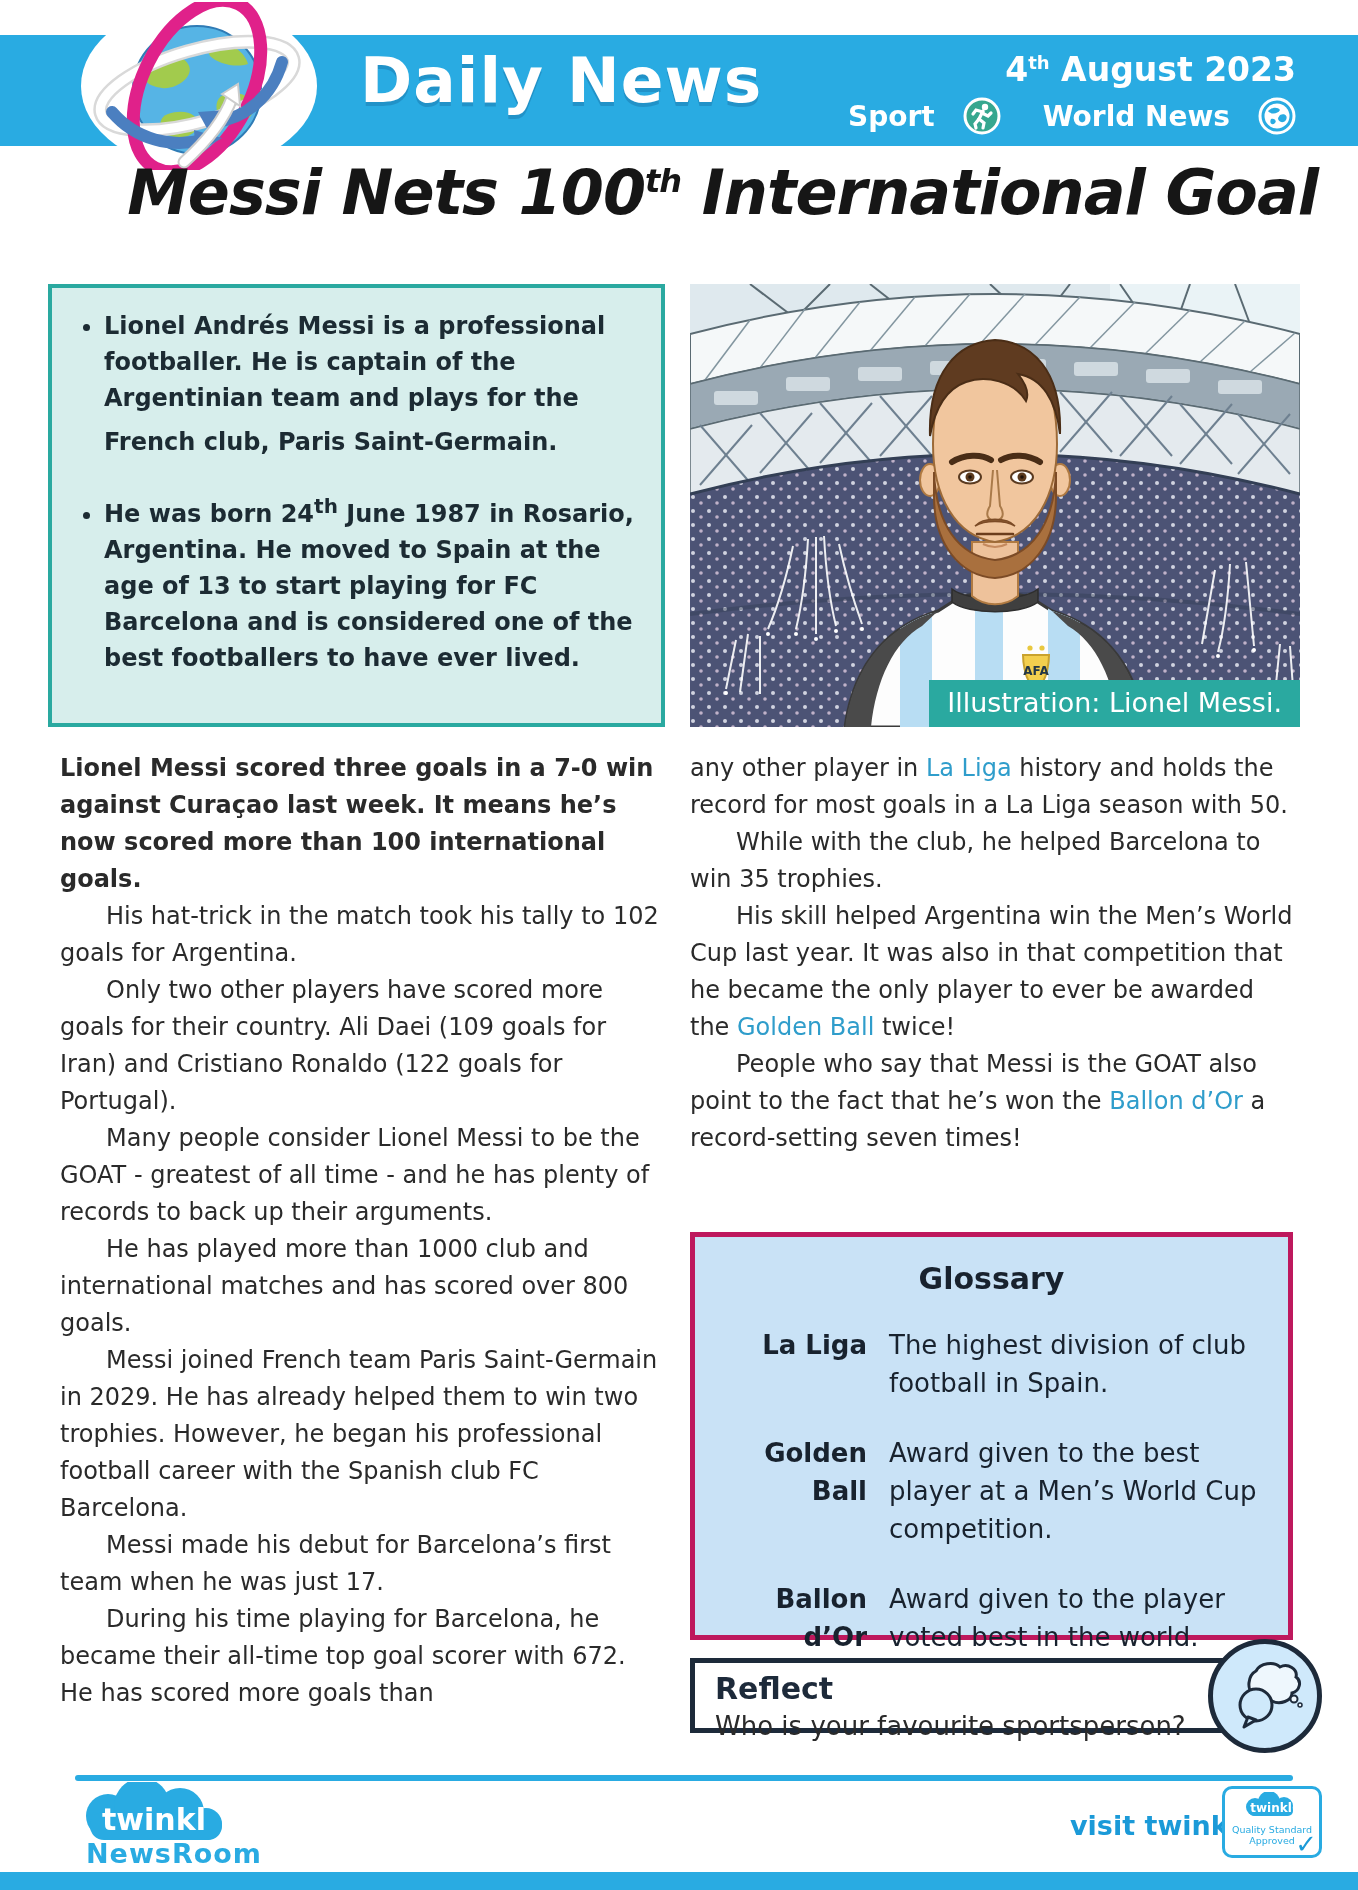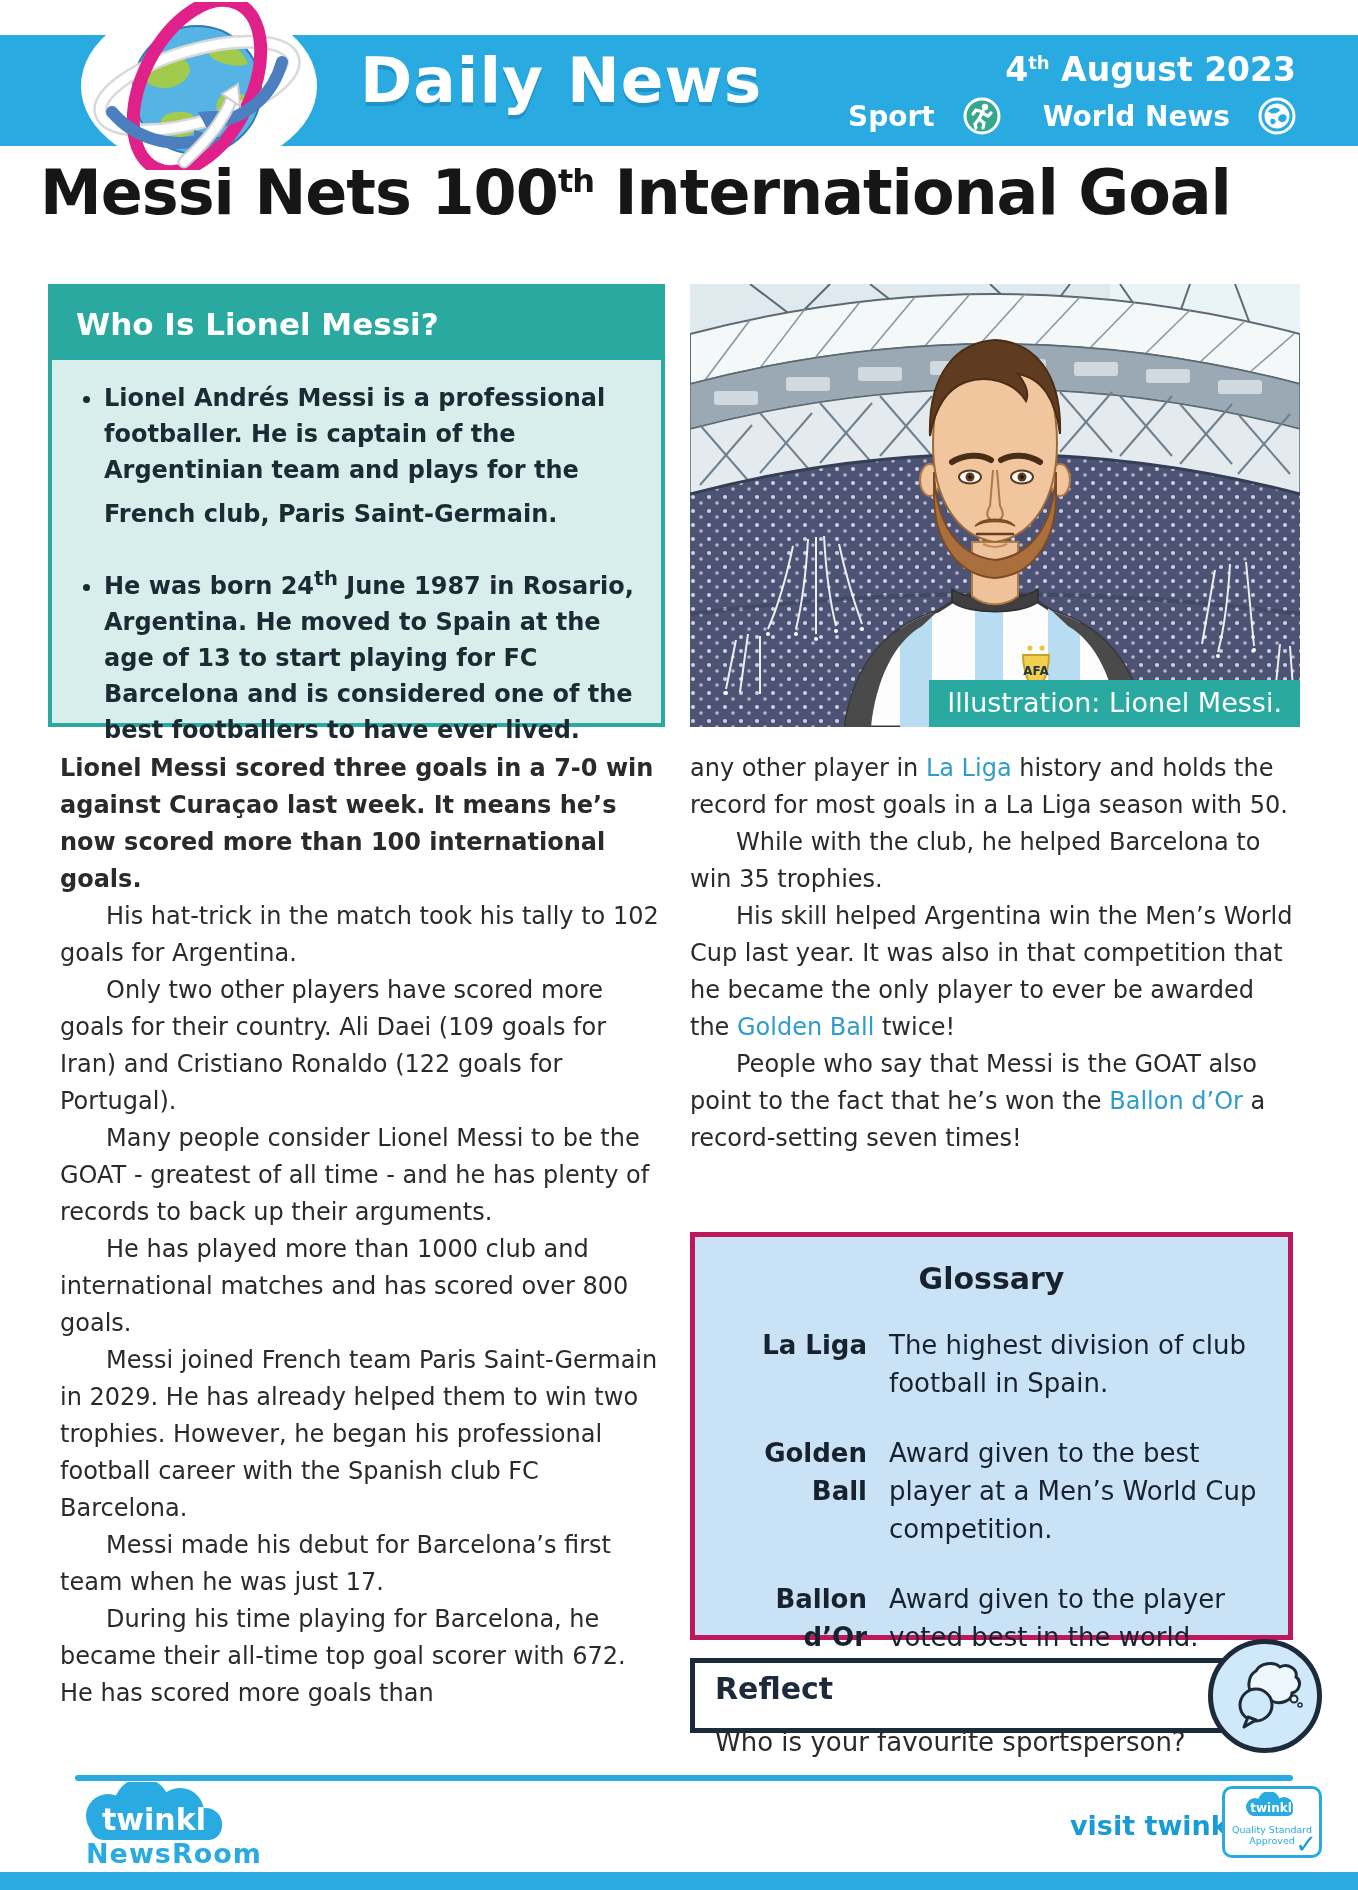--- a/index.html
+++ b/index.html
@@ -13,22 +13,22 @@
   .header-right{position:absolute;right:62px;top:50px;text-align:right;color:#fff;}
   .date{font-size:33px;font-weight:700;}
   .date sup{font-size:18px;}
   .hnav{margin-top:8px;display:flex;justify-content:flex-end;align-items:center;gap:28px;
         font-size:28px;font-weight:700;}
   .hnav .navlabel{margin-left:14px;}
   .icon36{width:38px;height:38px;display:block;}
   .globe-logo{position:absolute;left:76px;top:2px;width:246px;height:168px;}
 
   
-  .headline{position:absolute;left:40px;top:156px;width:1278px;margin:0;text-align:left;
-            font-size:62px;font-weight:800;color:#161616;letter-spacing:-1px;}
+  .headline{position:absolute;left:40px;top:156px;width:1278px;margin:0;text-align:right;
+            font-size:62px;font-weight:800;color:#161616;letter-spacing:-1px;font-style:italic;}
   .headline sup{font-size:32px;}
 
   
   .whobox{position:absolute;left:48px;top:284px;width:617px;height:443px;box-sizing:border-box;
           border:4px solid #2aa9a0;background:#d7eeec;}
   .whobox-header{height:72px;background:#2aa9a0;display:flex;align-items:center;box-sizing:border-box;
           padding-left:24px;color:#fff;font-size:31px;font-weight:700;}
   .whobox ul{margin:20px 18px 0 24px;padding-left:28px;color:#1c2b33;font-weight:700;
           font-size:24px;line-height:36px;}
   .whobox li{margin:0;}
@@ -54,21 +54,21 @@
             background:#c9e2f6;border:5px solid #be185d;padding:16px 22px 0 22px;color:#18222e;}
   .g-title{text-align:center;font-size:30px;font-weight:700;margin:8px 0 30px 0;}
   .g-row{display:flex;gap:22px;margin-bottom:32px;font-size:26px;line-height:38px;}
   .g-term{flex:none;width:150px;text-align:right;font-weight:700;}
   .g-def{flex:1;}
 
   
   .reflect{position:absolute;left:690px;top:1658px;width:603px;height:75px;box-sizing:border-box;
            background:#fff;border:5px solid #1d2a3a;padding:4px 20px;}
   .r-title{font-size:30px;font-weight:700;color:#1d2a3a;margin-top:4px;}
-  .r-q{font-size:26px;color:#2a2a2a;margin-top:21px;}
+  .r-q{font-size:26px;color:#2a2a2a;margin-top:5px;}
   .r-circle{position:absolute;left:513px;top:-24px;width:104px;height:104px;border-radius:50%;
             background:#cfe9fb;border:5px solid #1d2a3a;display:flex;align-items:center;
             justify-content:center;}
 
   
   .divider{position:absolute;left:75px;top:1775px;width:1218px;height:6px;background:#29abe2;border-radius:3px;}
   .footer-logo{position:absolute;left:70px;top:1782px;width:200px;}
   .newsroom{margin-top:-12px;margin-left:16px;font-size:27px;font-weight:800;color:#29abe2;letter-spacing:1px;}
   .visit{position:absolute;left:1070px;top:1810px;font-size:27px;font-weight:700;color:#1b9ad8;}
   .badge{position:absolute;left:1222px;top:1786px;width:100px;height:72px;box-sizing:border-box;
@@ -129,21 +129,20 @@
         <path d="M10,14 C14,10 20,10 22,13 C20,17 13,18 10,14 Z" fill="#29abe2"></path>
         <path d="M22,18 C27,16 30,19 28,23 C25,27 20,25 20,21 Z" fill="#29abe2"></path>
         <path d="M13,22 C16,21 19,23 17,26 C14,29 11,26 13,22 Z" fill="#29abe2"></path>
       </svg>
     </div>
   </div>
 
   <h1 class="headline"><span>Messi Nets 100</span><sup>th</sup><span> International Goal</span></h1>
 
   <section class="whobox">
-    <div class="whobox-header">Who Is Lionel Messi?</div>
     <ul>
       <li><span>Lionel Andrés Messi is a professional footballer. He is captain of the Argentinian team and plays for the French club, Paris Saint-Germain.</span><sup></sup><span></span></li>
       <li><span>He was born 24</span><sup>th</sup><span> June 1987 in Rosario, Argentina. He moved to Spain at the age of 13 to start playing for FC Barcelona and is considered one of the best footballers to have ever lived.</span></li>
     </ul>
   </section>
 
   <figure class="figure">
     <svg viewBox="0 0 610 443" preserveAspectRatio="none">
       <rect x="0" y="0" width="610" height="443" fill="#dfe9ee"></rect>
       <rect x="420" y="0" width="190" height="120" fill="#eaf3f6"></rect>

